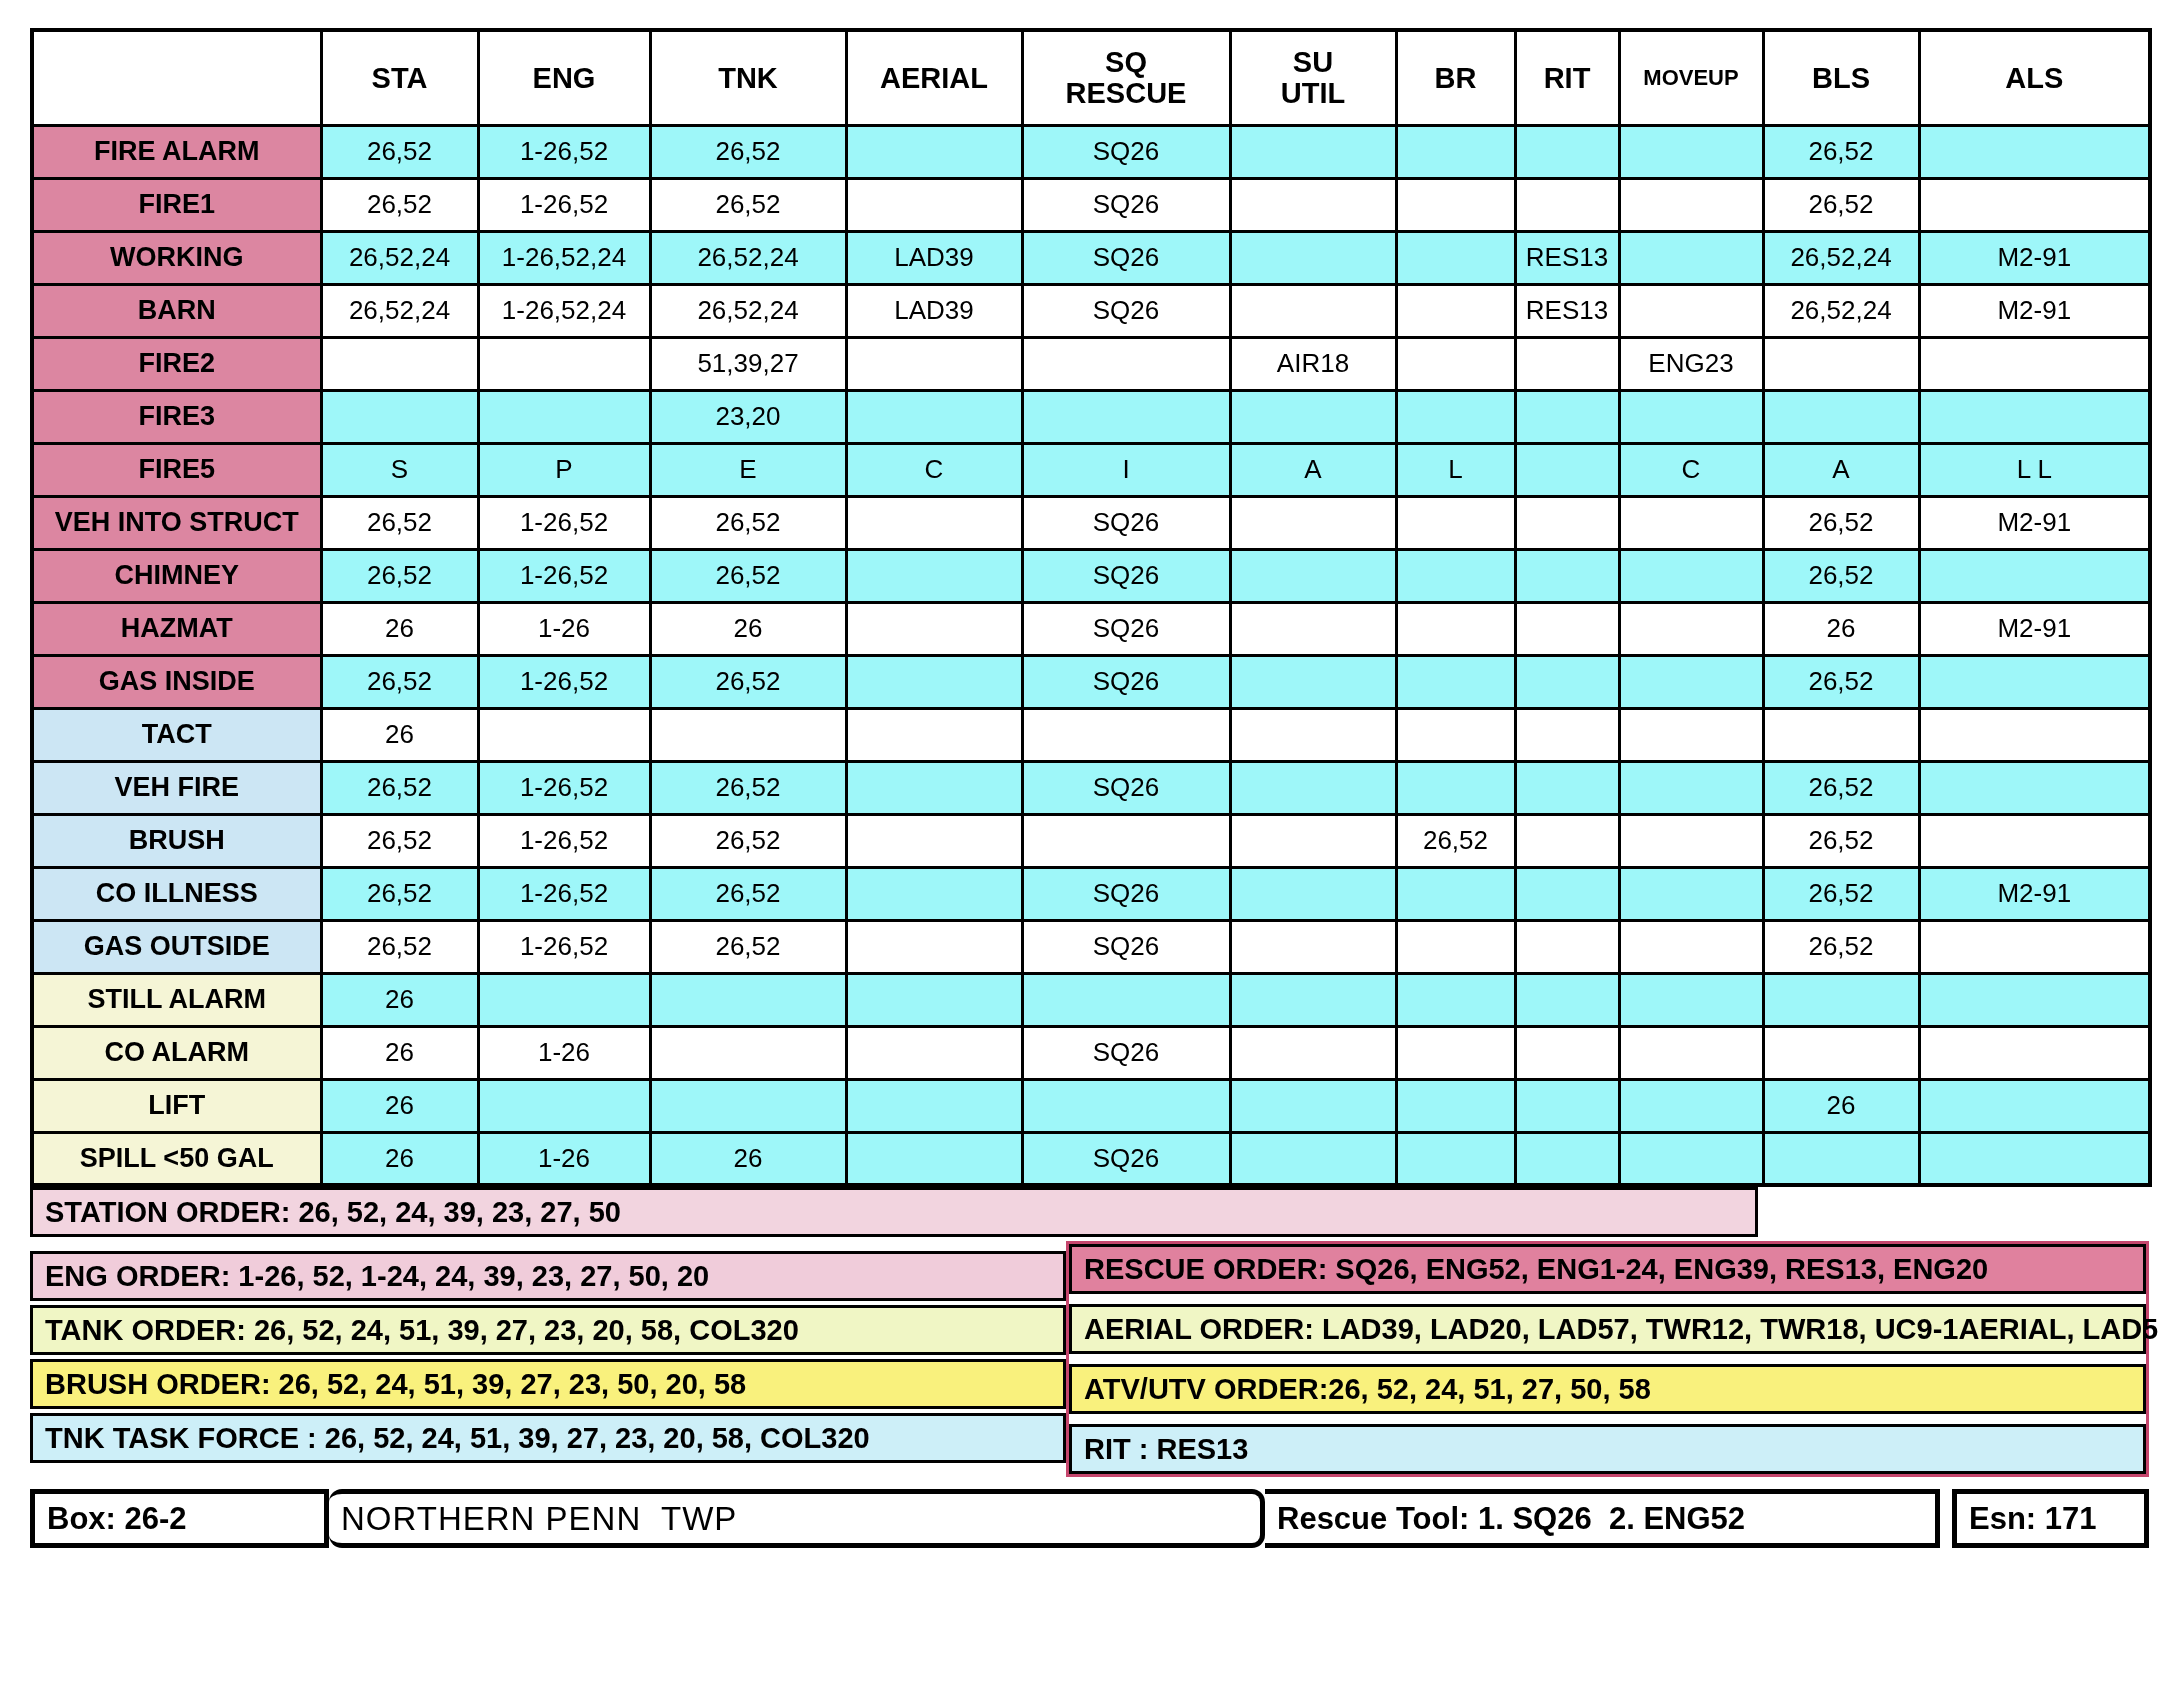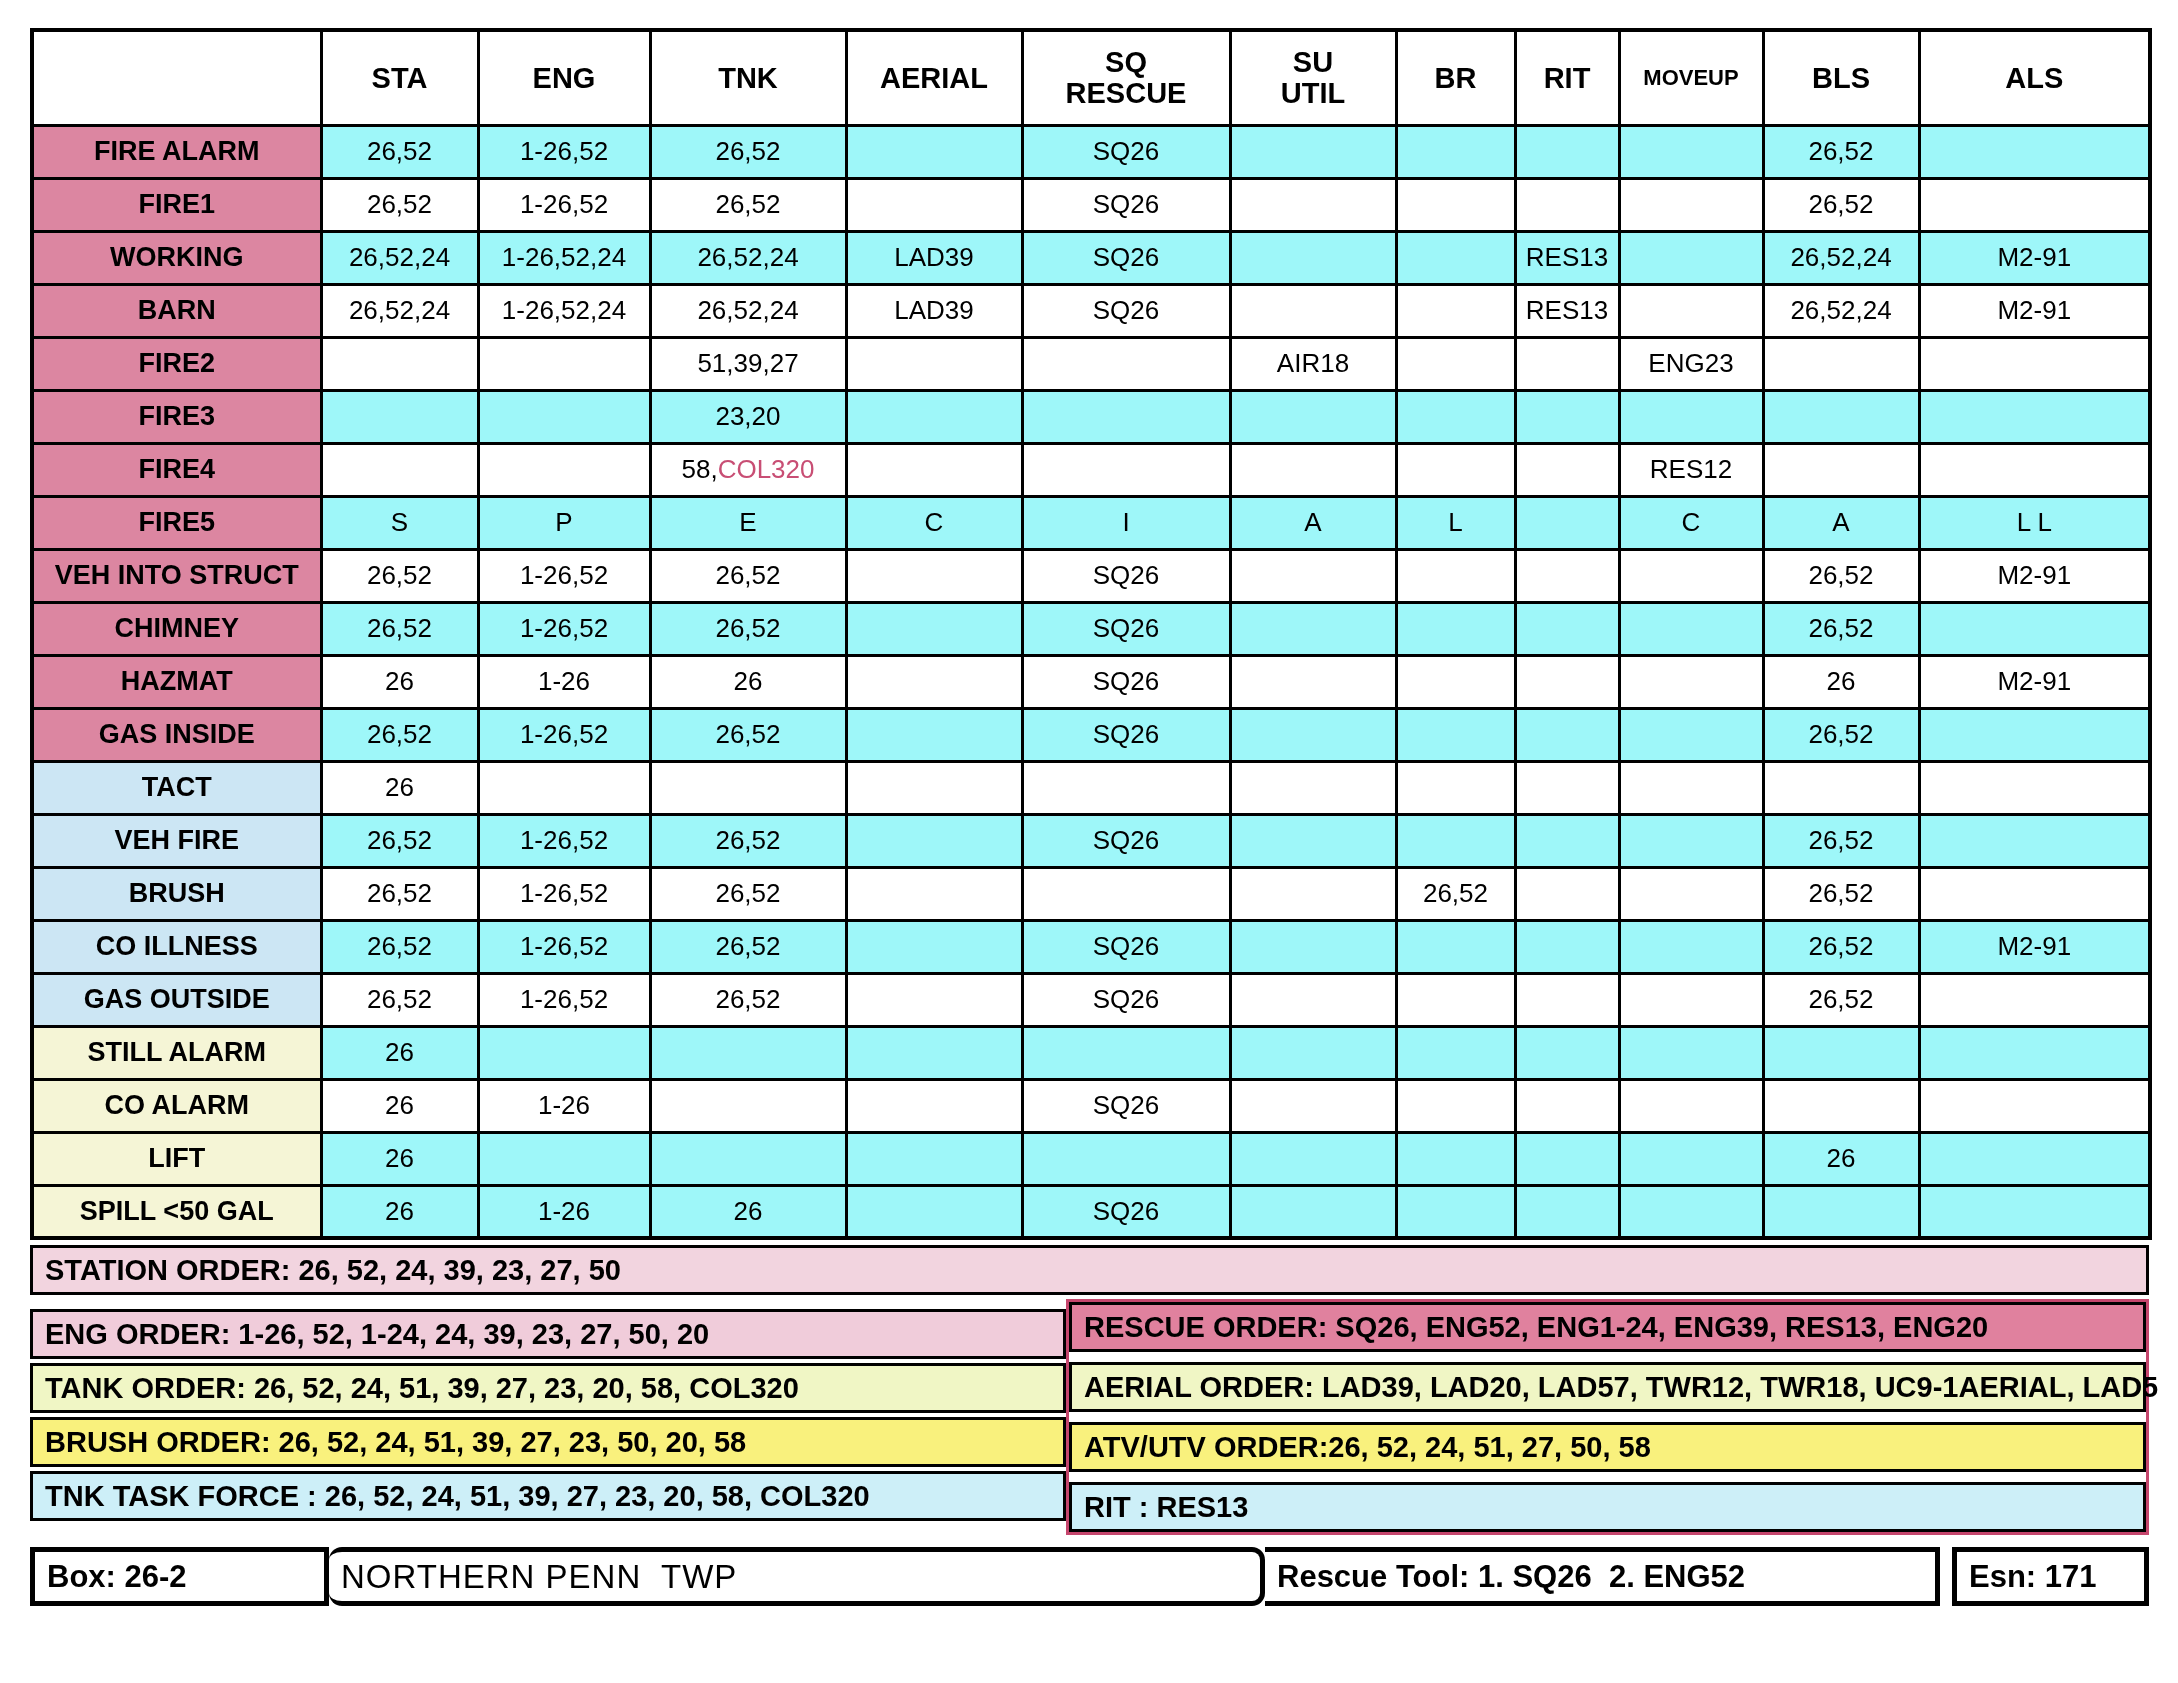--- a/index.html
+++ b/index.html
@@ -16,21 +16,21 @@
   .grid tbody th { height: 53px; font-weight: bold; font-size: 27px; background: var(--pink); }
   .grid tbody th.h-blue { background: var(--blue); }
   .grid tbody th.h-yellow { background: var(--yellow); }
   .grid td { height: 53px; font-size: 26px; }
   .bg-cyan { background: var(--cyan); }
   .bg-white { background: #ffffff; }
   .accent { color: var(--crimson-text); }
 
   
   .order { height: 50px; border: 3px solid #000; display: flex; align-items: center; padding-left: 12px; font-weight: bold; font-size: 29px; margin-bottom: 4px; white-space: pre; }
-  .station { width: 2119px; margin-top: 5px; background: var(--order-pink-light); }
+  .station { width: 1728px; background: var(--order-pink-light); }
   .orders-split { display: flex; width: 2119px; align-items: center; }
   .left-col { width: 1036px; }
   .right-col { width: 1083px; border: 3px solid var(--crimson); }
   .right-col .order { margin: 0 0 10px 0; border-width: 3px; }
   .right-col .order:last-child { margin-bottom: 0; }
   .row-pink   { background: var(--order-pink); }
   .row-rose   { background: var(--order-rose); }
   .row-green  { background: var(--order-green); }
   .row-yellow { background: var(--order-yellow); }
   .row-cyan   { background: var(--order-cyan); }
@@ -163,34 +163,20 @@
           <td class="cell bg-cyan"></td>
           <td class="cell bg-cyan"></td>
           <td class="cell bg-cyan"></td>
           <td class="cell bg-cyan"></td>
           <td class="cell bg-cyan"></td>
           <td class="cell bg-cyan"></td>
           <td class="cell bg-cyan"></td>
           <td class="cell bg-cyan"></td>
         </tr>
         <tr>
-          <th class="h-pink">FIRE4</th>
-          <td class="cell bg-white"></td>
-          <td class="cell bg-white"></td>
-          <td class="cell bg-white"><span>58,</span><span class="accent">COL320</span></td>
-          <td class="cell bg-white"></td>
-          <td class="cell bg-white"></td>
-          <td class="cell bg-white"></td>
-          <td class="cell bg-white"></td>
-          <td class="cell bg-white"></td>
-          <td class="cell bg-white">RES12</td>
-          <td class="cell bg-white"></td>
-          <td class="cell bg-white"></td>
-        </tr>
-        <tr>
           <th class="h-pink">FIRE5</th>
           <td class="cell bg-cyan">S</td>
           <td class="cell bg-cyan">P</td>
           <td class="cell bg-cyan">E</td>
           <td class="cell bg-cyan">C</td>
           <td class="cell bg-cyan">I</td>
           <td class="cell bg-cyan">A</td>
           <td class="cell bg-cyan">L</td>
           <td class="cell bg-cyan"></td>
           <td class="cell bg-cyan">C</td>

